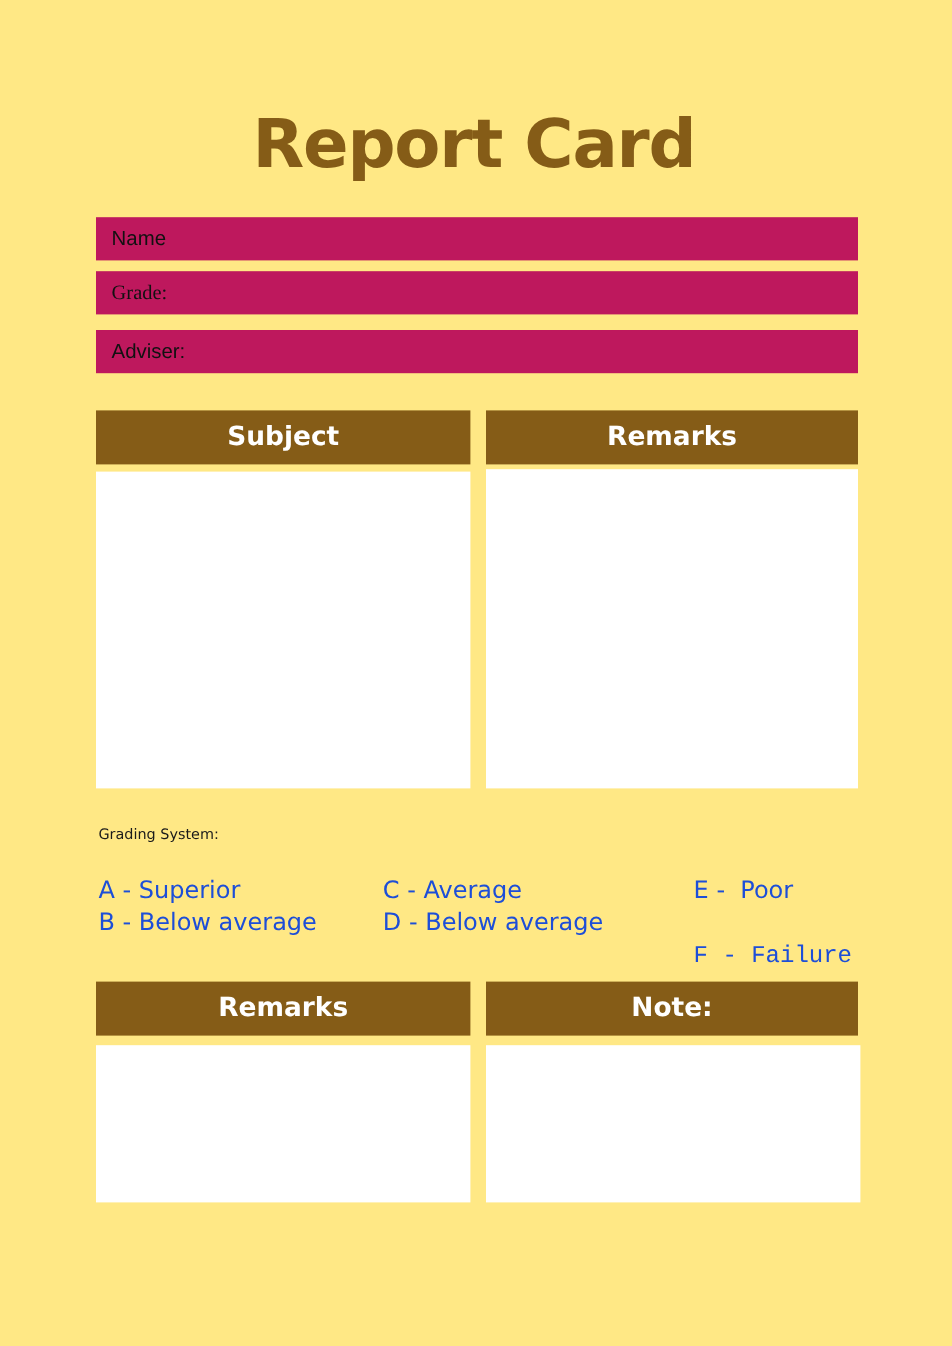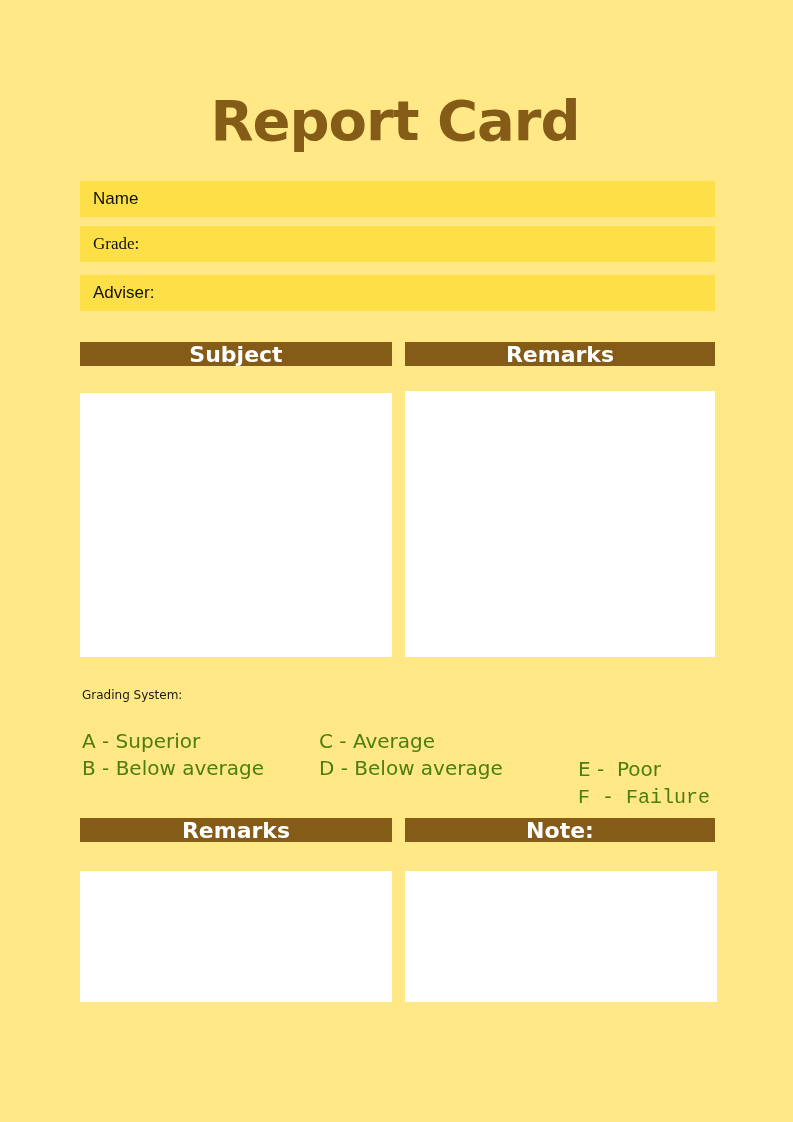--- a/index.html
+++ b/index.html
@@ -12,41 +12,41 @@
     }
     .title {
       position: absolute; left: 0; top: 88px; width: 790px;
       text-align: center;
       font-family: "DejaVu Sans", sans-serif;
       font-weight: bold; font-size: 56px; letter-spacing: -1px;
       color: #855c17;
     }
     .field {
       position: absolute; left: 80px; width: 635px; height: 36px;
-      background: #fde047;
+      background: #be185d;
       box-sizing: border-box; padding-left: 13px;
       display: flex; align-items: center;
       font-size: 17px; color: #111;
     }
     .hdr {
-      position: absolute; height: 24px;
+      position: absolute; height: 45px;
       background: #855c17;
       color: #ffffff;
       font-family: "DejaVu Sans", sans-serif;
       font-weight: bold; font-size: 22px;
       display: flex; align-items: center; justify-content: center;
     }
     .box { position: absolute; background: #ffffff; }
     .grading-title {
       position: absolute; left: 82px; top: 688px;
       font-family: "DejaVu Sans", sans-serif; font-size: 12px; color: #1a1a1a;
     }
     .grade {
       position: absolute;
-      font-family: "DejaVu Sans", sans-serif; font-size: 20px; color: #4d7c0f;
+      font-family: "DejaVu Sans", sans-serif; font-size: 20px; color: #1d4ed8;
       white-space: pre;
     }
   </style>
 </head>
 <body>
 
 <div class="title">Report Card</div>
 
 <div class="field" style="top:181px;">
   <span>Name</span>
@@ -62,20 +62,20 @@
 <div class="hdr" style="left:405px; top:342px; width:310px;">Remarks</div>
 
 <div class="box" style="left:80px; top:393px; width:312px; height:264px;"></div>
 <div class="box" style="left:405px; top:391px; width:310px; height:266px;"></div>
 
 <div class="grading-title">Grading System:</div>
 <div class="grade" style="left:82px; top:729px;">A - Superior</div>
 <div class="grade" style="left:82px; top:756px;">B - Below average</div>
 <div class="grade" style="left:319px; top:729px;">C - Average</div>
 <div class="grade" style="left:319px; top:756px;">D - Below average</div>
-<div class="grade" style="left:578px; top:729px;margin-top:28px;">E -  Poor</div>
+<div class="grade" style="left:578px; top:729px;">E -  Poor</div>
 <div class="grade" style="left:578px; top:786px;font-family:Liberation Mono, monospace;">F - Failure</div>
 
 <div class="hdr" style="left:80px; top:818px; width:312px;">Remarks</div>
 <div class="hdr" style="left:405px; top:818px; width:310px;text-align:right;">Note:</div>
 
 <div class="box" style="left:80px; top:871px; width:312px; height:131px;"></div>
 <div class="box" style="left:405px; top:871px; width:312px; height:131px;"></div>
 
 </body></html>

